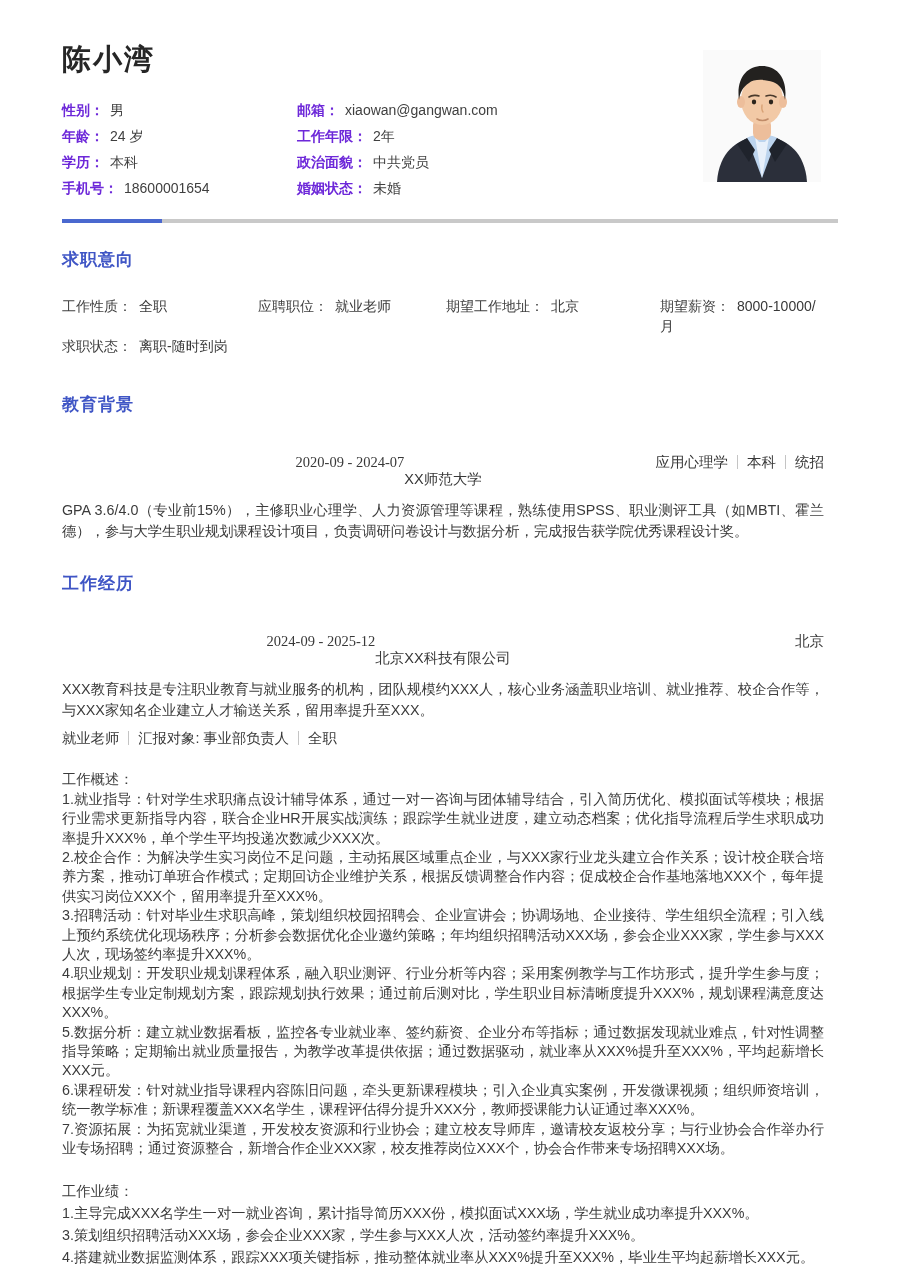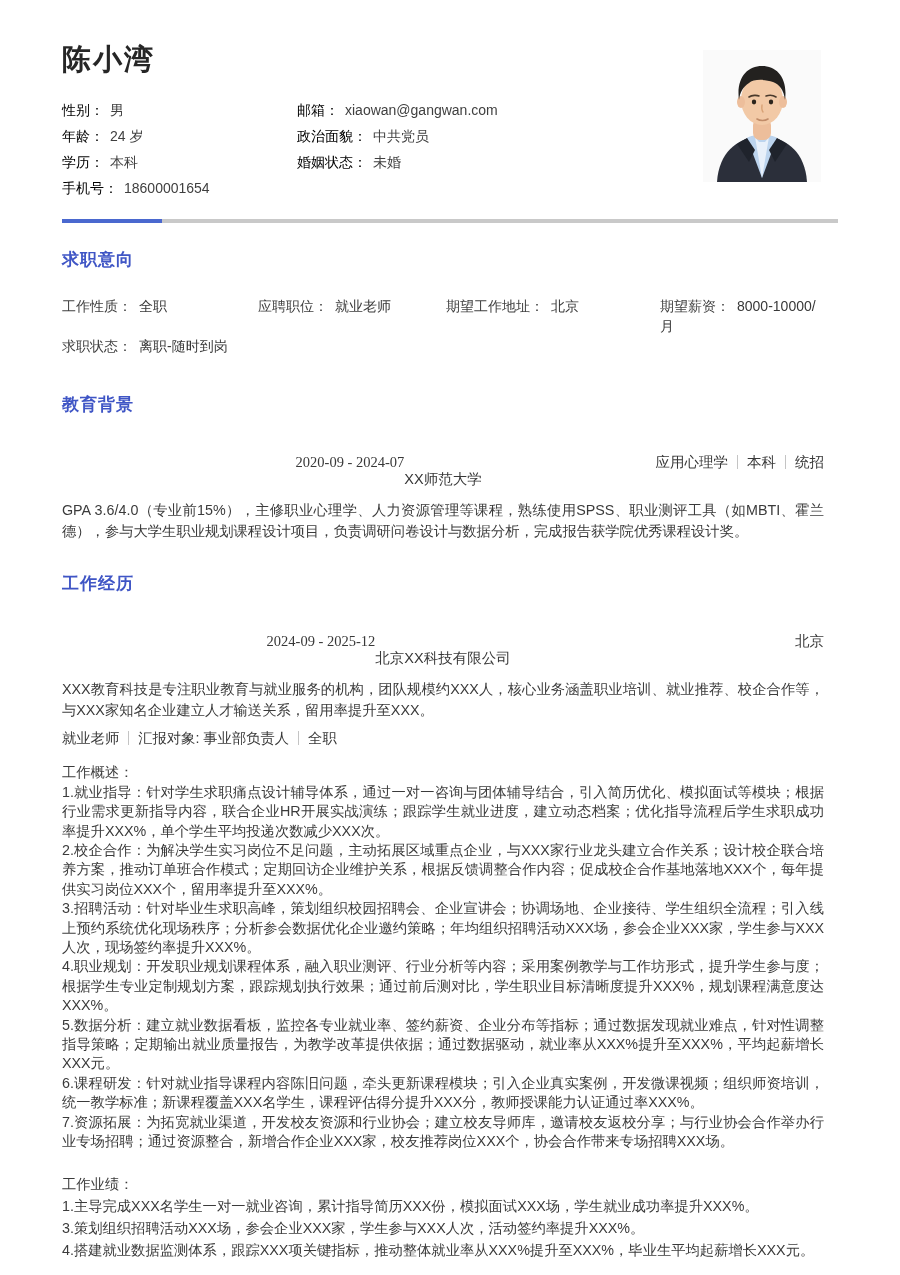--- a/index.html
+++ b/index.html
@@ -30,21 +30,21 @@
   }
   .info-col { display: flex; flex-direction: column; }
   .info-col.left  { width: 235px; }
   .info-col.right { flex: 1; }
   .info-item {
     height: 26px;
     line-height: 26px;
     font-size: 14px;
     white-space: nowrap;
   }
-  .info-item .lbl { color: #000000; }
+  .info-item .lbl { color: #6d28d9; font-weight: bold; }
   .info-item .val { color: #3f3f3f; margin-left: 6px; }
   .photo {
     position: absolute;
     top: 50px; right: 79px;
     width: 118px; height: 132px;
     background: #fafafa;
     overflow: hidden;
   }
   .photo svg { display: block; width: 118px; height: 132px; }
   
@@ -95,21 +95,21 @@
   }
   .body-text {
     font-size: 14.3px;
     line-height: 20.5px;
     color: #3b3b3b;
     margin-top: 11px;
     text-align: justify;
   }
   .sec-work { margin-top: 31px; }
   .role-row { margin-top: 7px; font-size: 14.3px; line-height: 22px; }
-  .para-block { margin-top: 14px; }
+  .para-block { margin-top: 21px; }
   .para-block p {
     font-size: 14.3px;
     line-height: 19.4px;
     color: #3b3b3b;
     text-align: justify;
   }
   .ach-block { margin-top: 22px; }
   .ach-block p { font-size: 14.3px; line-height: 22px; color: #3b3b3b; }
   .leave-note { margin-top: 15px; font-size: 17px; line-height: 20px; color: #701a75; }
 </style>
@@ -132,20 +132,23 @@
         <div class="info-item">
           <span class="lbl">学历：</span><span class="val">本科</span>
         </div>
         <div class="info-item">
           <span class="lbl">手机号：</span><span class="val">18600001654</span>
         </div>
       </div>
       <div class="info-col right">
         <div class="info-item">
           <span class="lbl">邮箱：</span><span class="val">xiaowan@gangwan.com</span>
+        </div>
+        <div class="info-item">
+          <span class="lbl">工作年限：</span><span class="val">2年</span>
         </div>
         <div class="info-item">
           <span class="lbl">政治面貌：</span><span class="val">中共党员</span>
         </div>
         <div class="info-item">
           <span class="lbl">婚姻状态：</span><span class="val">未婚</span>
         </div>
       </div>
     </div>
 

